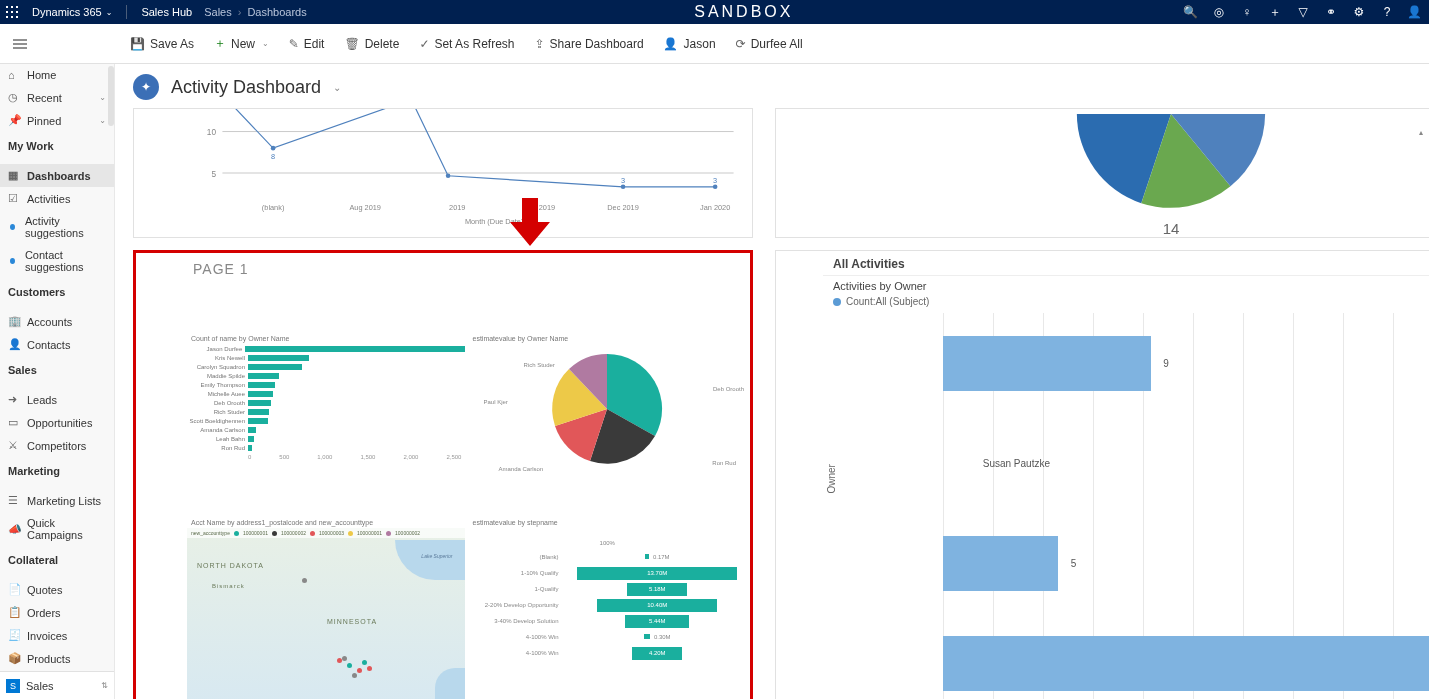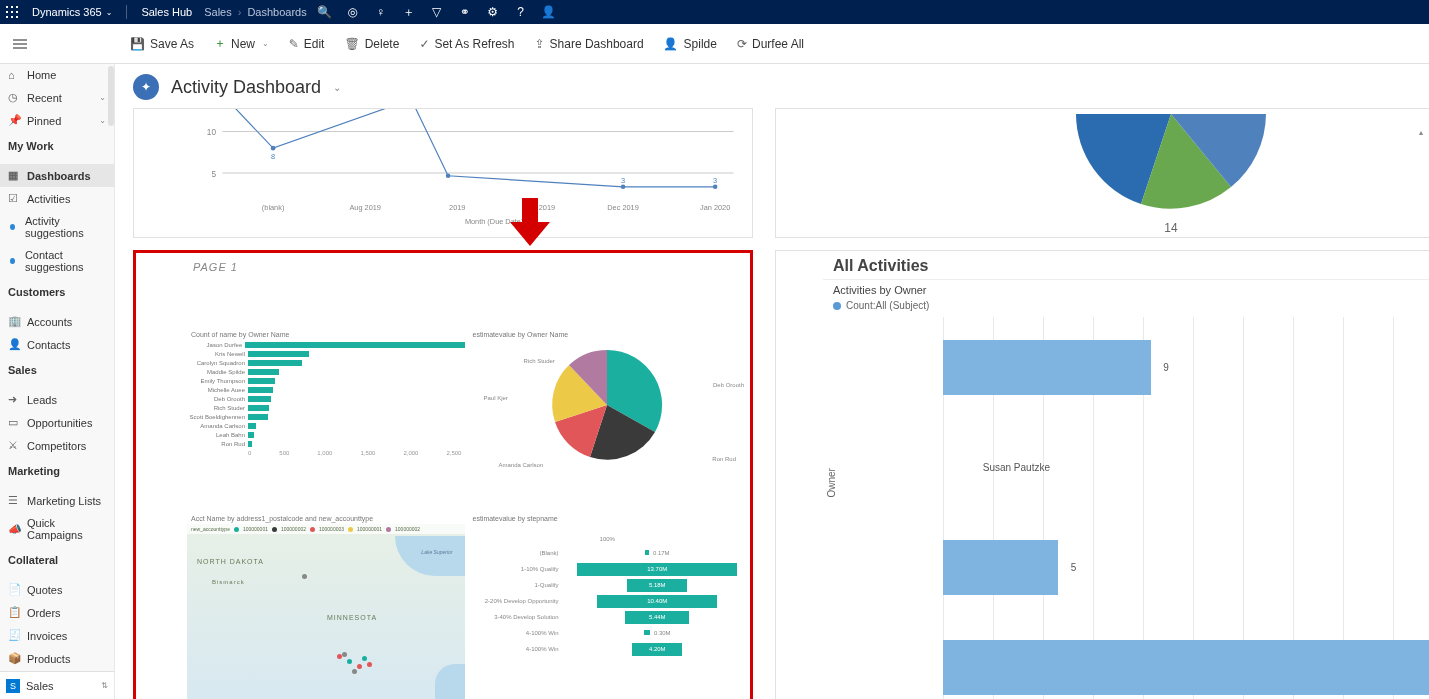--- a/index.html
+++ b/index.html
@@ -60,21 +60,21 @@
 
 .redarrow { position: absolute; left: 395px; top: 90px; width: 40px; height: 48px; z-index: 10; }
 .redarrow svg { width: 100%; height: 100%; }
 
 
 .toppie { display: flex; flex-direction: column; align-items: center; height: 100%; }
 
 
 .pbihead { padding: 8px 10px 2px; }
 .pbihead .t { font-size: 13px; color: #333; }
-.pbihead .sub { font-size: 11px; color: #888; letter-spacing: 1px; font-style: italic; }
+.pbihead .sub { font-size: 14px; color: #888; letter-spacing: 1px; }
 .pbibody { display: grid; grid-template-columns: 1fr 1fr; grid-template-rows: 180px 190px; gap: 4px; padding: 4px; }
 .pbipanel { font-size: 7px; color: #888; position: relative; overflow: hidden; }
 .pbipanel .ptitle { font-size: 7px; color: #777; padding: 2px 4px; }
 
 
 .hbar-row { display: flex; align-items: center; height: 9px; gap: 3px; }
 .hbar-row .lbl { width: 58px; text-align: right; font-size: 6px; color: #777; }
 .hbar-row .bar { height: 6px; background: #1aaf9e; }
 .hbar-axis { display: flex; margin-left: 61px; font-size: 6px; color: #999; gap: 28px; padding-top: 2px; }
 
@@ -95,21 +95,21 @@
 .funnel { display: flex; flex-direction: column; align-items: center; gap: 3px; padding-top: 12px; }
 .funnel .pct { font-size: 6px; color: #888; }
 .funnel-row { display: flex; align-items: center; width: 100%; height: 16px; }
 .funnel-row .flbl { width: 100px; text-align: right; font-size: 6px; color: #888; padding-right: 10px; }
 .funnel-row .fbarwrap { flex: 1; display: flex; justify-content: center; }
 .funnel-row .fbar { height: 13px; background: #1aaf9e; color: #fff; font-size: 6px; display: flex; align-items: center; justify-content: center; }
 .funnel-row .fbar.thin { height: 5px; }
 
 
 .act-head { padding: 6px 10px 4px; display: flex; align-items: center; border-bottom: 1px solid #eee; }
-.act-head .t { font-size: 16px; font-weight: 600; color: #444; }
+.act-head .t { font-size: 12px; font-weight: 600; color: #444; }
 .act-sub { padding: 4px 10px 2px; font-size: 11px; color: #444; }
 .act-legend { padding: 2px 10px 6px; font-size: 10px; color: #666; display: flex; align-items: center; gap: 5px; }
 .act-legend .ldot { width: 8px; height: 8px; background: #5b9bd5; border-radius: 50%; }
 .act-chart { position: relative; height: 390px; padding-left: 120px; }
 .act-chart .grid { position: absolute; left: 120px; right: 20px; top: 0; bottom: 0; }
 .act-chart .gline { position: absolute; top: 0; bottom: 0; width: 1px; background: #e8e8e8; }
 .act-row { display: flex; align-items: center; height: 100px; }
 .act-row .albl { position: absolute; left: 0; width: 115px; text-align: right; font-size: 10px; color: #555; padding-right: 8px; }
 .act-row .abar { height: 55px; background: #7fb3e0; position: relative; }
 .act-row .aval { position: absolute; right: -18px; top: 50%; transform: translateY(-50%); font-size: 10px; color: #555; }
@@ -139,20 +139,21 @@
   </div>
   <div class="brand">
     <span>Dynamics 365</span>
     <span style="font-size:8px;">⌄</span>
   </div>
   <div class="divider"></div>
   <div class="hubname">Sales Hub</div>
   <span class="crumb">Sales</span>
   <span class="crumb-sep">›</span>
   <span class="crumb">Dashboards</span>
+  <div class="center">SANDBOX</div>
   <div class="right">
     <div class="ticon">🔍</div>
     <div class="ticon">◎</div>
     <div class="ticon">♀</div>
     <div class="ticon">＋</div>
     <div class="ticon">▽</div>
     <div class="ticon">⚭</div>
     <div class="ticon">⚙</div>
     <div class="ticon">?</div>
     <div class="ticon">👤</div>
@@ -189,21 +190,21 @@
   <div class="cmd">
       <span class="cicon">✓</span>
       <span>Set As Refresh</span>
     </div>
   <div class="cmd">
       <span class="cicon">⇪</span>
       <span>Share Dashboard</span>
     </div>
   <div class="cmd">
       <span class="cicon">👤</span>
-      <span>Spilde</span>
+      <span>Jason</span>
     </div>
   <div class="cmd">
       <span class="cicon">⟳</span>
       <span>Durfee All</span>
     </div>
 </div>
 
 <div class="shell">
 
   <div class="sidebar">
@@ -349,21 +350,21 @@
 
       <div class="tile tile-pie-top">
         <div class="toppie">
           <svg width="240" height="110" viewBox="0 0 240 110">
             <g transform="translate(120,5)">
               <path d="M -95 0 A 95 95 0 0 0 -30 90 L 0 0 Z" fill="#2b6cb0"></path>
               <path d="M -30 90 A 95 95 0 0 0 60 73 L 0 0 Z" fill="#6aa84f"></path>
               <path d="M 60 73 A 95 95 0 0 0 95 0 L 0 0 Z" fill="#4f81bd"></path>
             </g>
           </svg>
-          <div style="font-size:12px;color:#666;margin-top:2px;">14</div>
+          <div style="font-size:15px;color:#666;margin-top:2px;">14</div>
         </div>
       </div>
 
       <div class="tile tile-powerbi">
         <div class="pbihead">
           <div class="sub">PAGE 1</div>
         </div>
         <div style="height:50px;"></div>
         <div class="pbibody">
 

